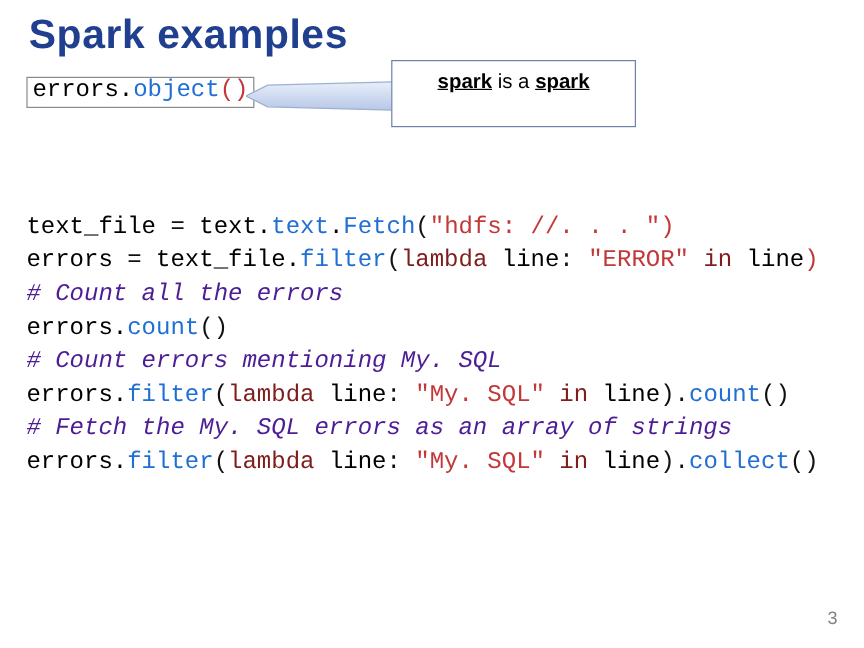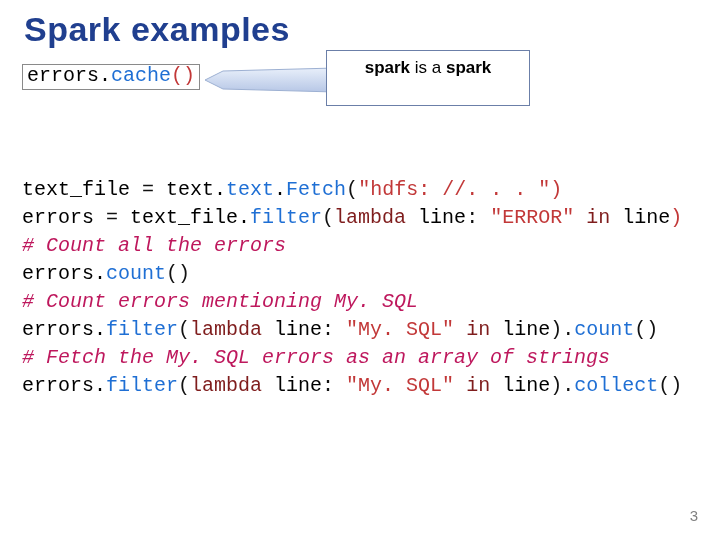--- a/index.html
+++ b/index.html
@@ -48,21 +48,21 @@
     background: #ffffff;
     text-align: center;
     font-size: 17px;
     line-height: 22px;
     padding-top: 6px;
     box-sizing: border-box;
     color: #000;
   }
   .callout .l1 { display: block; }
   .callout .l2 { display: block; }
-  .b { font-weight: 700; }
+  .b { font-weight: 700; text-decoration: underline; }
   .i { font-style: italic; }
   .arrow-shape {
     position: absolute;
     top: 62px;
     left: 205px;
     width: 130px;
     height: 48px;
     pointer-events: none;
   }
   .code {
@@ -72,38 +72,38 @@
     font-family: "Consolas", "Courier New", monospace;
     font-size: 20px;
     line-height: 28px;
     white-space: pre;
   }
   .c-gray  { color: #000000; }
   .c-black { color: #111111; }
   .c-blue  { color: #1f6fd4; }
   .c-green { color: #7f1d1d; }
   .c-red   { color: #c23838; }
-  .c-comment { color: #be185d; font-style: italic; }
+  .c-comment { color: #4c1d95; font-style: italic; }
   .page-num {
     position: absolute;
     bottom: 16px;
     right: 22px;
     font-size: 15px;
     color: #808080;
   }
 </style>
 </head>
 <body>
 
 <div class="slide">
 
   <div class="title">Spark examples</div>
 
   <div class="boxed-code">
-    <span class="c-gray">errors.</span><span class="c-blue">cache</span><span class="c-red">()</span>
+    <span class="c-gray">errors.</span><span class="c-blue">object</span><span class="c-red">()</span>
   </div>
 
   <svg class="arrow-shape" viewBox="0 0 130 48">
     <defs>
       <linearGradient id="g" x1="0" y1="0" x2="0" y2="1">
         <stop offset="0%" stop-color="#e8effa"></stop>
         <stop offset="100%" stop-color="#b7c7e6"></stop>
       </linearGradient>
     </defs>
     <polygon points="130,6 130,30 18,27 0,18 18,9" fill="url(#g)" stroke="#9db0d2" stroke-width="1"></polygon>

